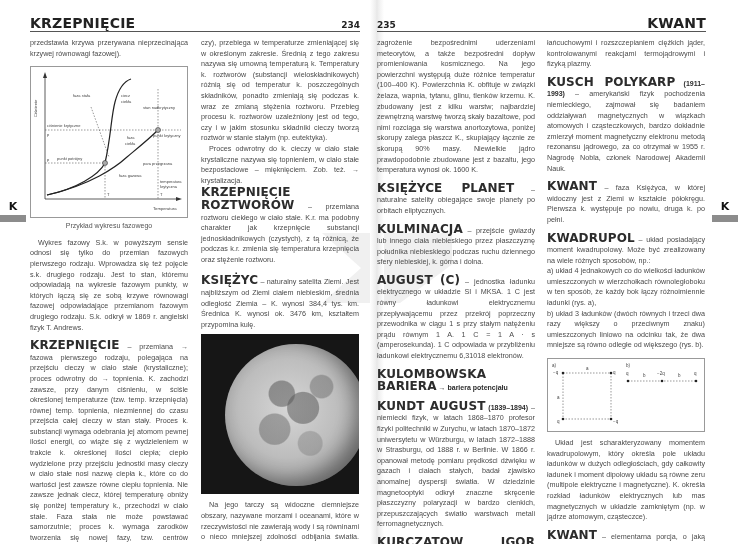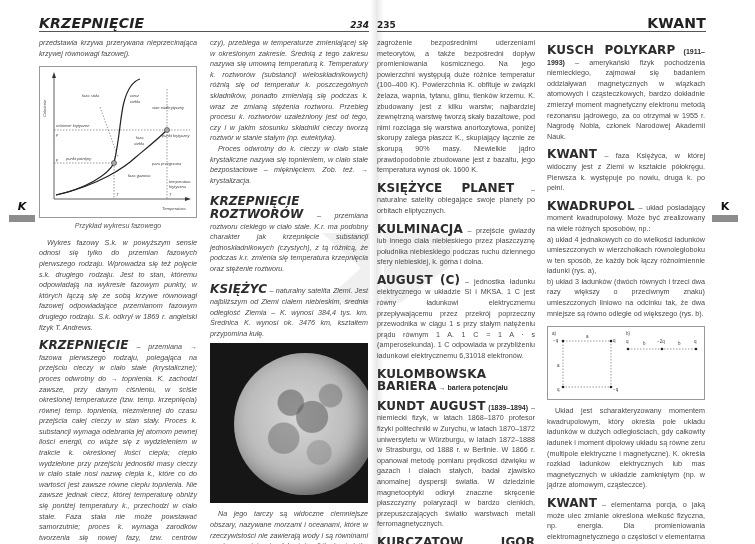--- a/index.html
+++ b/index.html
@@ -14,21 +14,21 @@
   .gutter {
     position: absolute; left: 370px; top: 0; width: 14px; height: 544px;
     background: linear-gradient(to right, #fff 0%, #ececec 45%, #e4e4e4 50%, #ececec 55%, #fff 100%);
   }
   .watermark {
     position: absolute; left: 322px; top: 233px; width: 130px; height: 70px;
     background: #e9e9e9; opacity: 0.7;
     clip-path: polygon(0 0, 100% 0, 100% 45%, 60% 100%, 0 100%, 30% 50%);
   }
   .page { position: absolute; top: 0; height: 544px; }
-  .page-left { left: 9px; width: 372px; font-style: italic; }
+  .page-left { left: 0; width: 372px; }
   .page-right { left: 366px; width: 372px; }
 
   .running-head {
     position: absolute; top: 13px; height: 18px;
     border-bottom: 1.5px solid #555;
     display: flex; justify-content: space-between; align-items: flex-end;
   }
   .page-left .running-head { left: 30px; width: 330px; }
   .page-right .running-head { left: 11px; width: 329px; }
   .head-word {
@@ -154,21 +154,21 @@
 
       <p class="indent">Wykres fazowy S.k. w powyższym sensie odnosi się tylko do przemian fazowych pierwszego rodzaju. Wprowadza się też pojęcie s.k. drugiego rodzaju. Jest to stan, któremu odpowiadają na wykresie fazowym punkty, w których łączą się ze sobą krzywe równowagi fazowej odpowiadające przemianom fazowym drugiego rodzaju. S.k. odkrył w 1869 r. angielski fizyk T. Andrews.</p>
 
       <p class="entry"><span class="term">KRZEPNIĘCIE</span><span> – przemiana → fazowa pierwszego rodzaju, polegająca na przejściu cieczy w ciało stałe (krystaliczne); proces odwrotny do → topnienia. K. zachodzi zawsze, przy danym ciśnieniu, w ściśle określonej temperaturze (tzw. temp. krzepnięcia) równej temp. topnienia, niezmiennej do czasu przejścia całej cieczy w stan stały. Proces k. substancji wymaga odebrania jej atomom pewnej ilości energii, co wiąże się z wydzieleniem w trakcie k. określonej ilości ciepła; ciepło wydzielone przy przejściu jednostki masy cieczy w ciało stałe nosi nazwę ciepła k., które co do wartości jest zawsze równe ciepłu topnienia. Nie zawsze jednak ciecz, której temperaturę obniży się poniżej temperatury k., przechodzi w ciało stałe. Faza stała nie może powstawać samorzutnie; proces k. wymaga zarodków tworzenia się nowej fazy, tzw. centrów krystalizacji. Rolę tych zarodków spełniają najczęściej wszelkie zanieczyszczenia i cząstki ciał stałych znajdujące się w cieczy. Ciecz o temperaturze niższej od temperatury k. pod danym ciśnieniem nosi nazwę cieczy przechłodzonej. K. nazywa się także przejście cieczy w ciało stałe bezpostaciowe; proces ten, zachodzący bez zmiany fazy (zamrożenie cie-</span></p>
     </div>
 
     <div class="col" style="left:201px;">
       <p>czy), przebiega w temperaturze zmieniającej się w określonym zakresie. Średnią z tego zakresu nazywa się umowną temperaturą k. Temperatury k. roztworów (substancji wieloskładnikowych) różnią się od temperatur k. poszczególnych składników, ponadto zmieniają się podczas k. wraz ze zmianą stężenia roztworu. Przebieg procesu k. roztworów uzależniony jest od tego, czy i w jakim stosunku składniki cieczy tworzą roztwór w stanie stałym (np. eutektyka).</p>
       <p class="indent">Proces odwrotny do k. cieczy w ciało stałe krystaliczne nazywa się topnieniem, w ciało stałe bezpostaciowe – mięknięciem. Zob. też. → krystalizacja.</p>
 
-      <p class="entry" style="margin-top:10px;"><span class="term">KRZEPNIĘCIE ROZTWORÓW</span><span> – przemiana roztworu ciekłego w ciało stałe. K.r. ma podobny charakter jak krzepnięcie substancji jednoskładnikowych (czystych), z tą różnicą, że podczas k.r. zmienia się temperatura krzepnięcia oraz stężenie roztworu.</span></p>
+      <p class="entry" style="margin-top:1px;"><span class="term">KRZEPNIĘCIE ROZTWORÓW</span><span> – przemiana roztworu ciekłego w ciało stałe. K.r. ma podobny charakter jak krzepnięcie substancji jednoskładnikowych (czystych), z tą różnicą, że podczas k.r. zmienia się temperatura krzepnięcia oraz stężenie roztworu.</span></p>
 
       <p class="entry" style="margin-top:10px;"><span class="term">KSIĘŻYC</span><span> – naturalny satelita Ziemi. Jest najbliższym od Ziemi ciałem niebieskim, średnia odległość Ziemia – K. wynosi 384,4 tys. km. Średnica K. wynosi ok. 3476 km, kształtem przypomina kulę.</span></p>
 
       <div class="moon-box">
         <div class="moon"></div>
       </div>
 
       <p class="indent">Na jego tarczy są widoczne ciemniejsze obszary, nazywane morzami i oceanami, które w rzeczywistości nie zawierają wody i są równinami o nieco mniejszej zdolności odbijania światła. Najbardziej charakterystycznymi tworami są kratery, łańcuchy górskie, uskoki tektoniczne, rowy i szczeliny. K. nie ma atmosfery, co powoduje</p>
     </div>
   </div>
@@ -194,20 +194,21 @@
       <p class="entry"><span class="term">AUGUST (C)</span><span> – jednostka ładunku elektrycznego w układzie SI i MKSA. 1 C jest równy ładunkowi elektrycznemu przepływającemu przez przekrój poprzeczny przewodnika w ciągu 1 s przy stałym natężeniu prądu równym 1 A. 1 C = 1 A · s (amperosekunda). 1 C odpowiada w przybliżeniu ładunkowi elektrycznemu 6,31018 elektronów.</span></p>
 
       <p class="entry"><span class="term">KULOMBOWSKA BARIERA</span><span class="term-sub"> → bariera potencjału</span></p>
 
       <p class="entry"><span class="term">KUNDT AUGUST</span> <span class="term-sub">(1839–1894)</span><span> – niemiecki fizyk, w latach 1868–1870 profesor fizyki politechniki w Zurychu, w latach 1870–1872 uniwersytetu w Würzburgu, w latach 1872–1888 w Strasburgu, od 1888 r. w Berlinie. W 1866 r. opanował metodę pomiaru prędkości dźwięku w gazach i ciałach stałych, badał zjawisko anomalnej dyspersji światła. W dziedzinie magnetooptyki odkrył znaczne skręcenie płaszczyzny polaryzacji w bardzo cienkich, przepuszczających światło warstwach metali ferromagnetycznych.</span></p>
 
       <p class="entry"><span class="term">KURCZATOW IGOR WASILIEWICZ</span> <span class="term-sub">(1903–1960)</span><span> – radziecki fizyk jądrowy, od 1938 r. dyrektor laboratorium fizyki jądrowej w Leningradzie, od 1948 r. dyrektor Instytutu Energii Atomowej Akademii Nauk ZSRR, członek Akademii Nauk ZSRR. W 1935 r. odkrył długożyciowe izomery jądrowe, zajmował się reakcjami</span></p>
     </div>
 
     <div class="col" style="left:181px;">
+      <p>łańcuchowymi i rozszczepianiem ciężkich jąder, kontrolowanymi reakcjami termojądrowymi i fizyką plazmy.</p>
 
       <p class="entry"><span class="term">KUSCH POLYKARP</span> <span class="term-sub">(1911–1993)</span><span> – amerykański fizyk pochodzenia niemieckiego, zajmował się badaniem oddziaływań magnetycznych w wiązkach atomowych i cząsteczkowych, bardzo dokładnie zmierzył moment magnetyczny elektronu metodą rezonansu jądrowego, za co otrzymał w 1955 r. Nagrodę Nobla, członek Narodowej Akademii Nauk.</span></p>
 
       <p class="entry"><span class="term">KWANT</span><span> – faza Księżyca, w której widoczny jest z Ziemi w kształcie półokręgu. Pierwsza k. występuje po nowiu, druga k. po pełni.</span></p>
 
       <p class="entry"><span class="term">KWADRUPOL</span><span> – układ posiadający moment kwadrupolowy. Może być zrealizowany na wiele różnych sposobów, np.:</span></p>
       <p>a) układ 4 jednakowych co do wielkości ładunków umieszczonych w wierzchołkach równoległoboku w ten sposób, że każdy bok łączy różnoimiennie ładunki (rys. a),</p>
       <p>b) układ 3 ładunków (dwóch równych i trzeci dwa razy większy o przeciwnym znaku) umieszczonych liniowo na odcinku tak, że dwa mniejsze są równo odległe od większego (rys. b).</p>
 
       <div class="quad-box">

